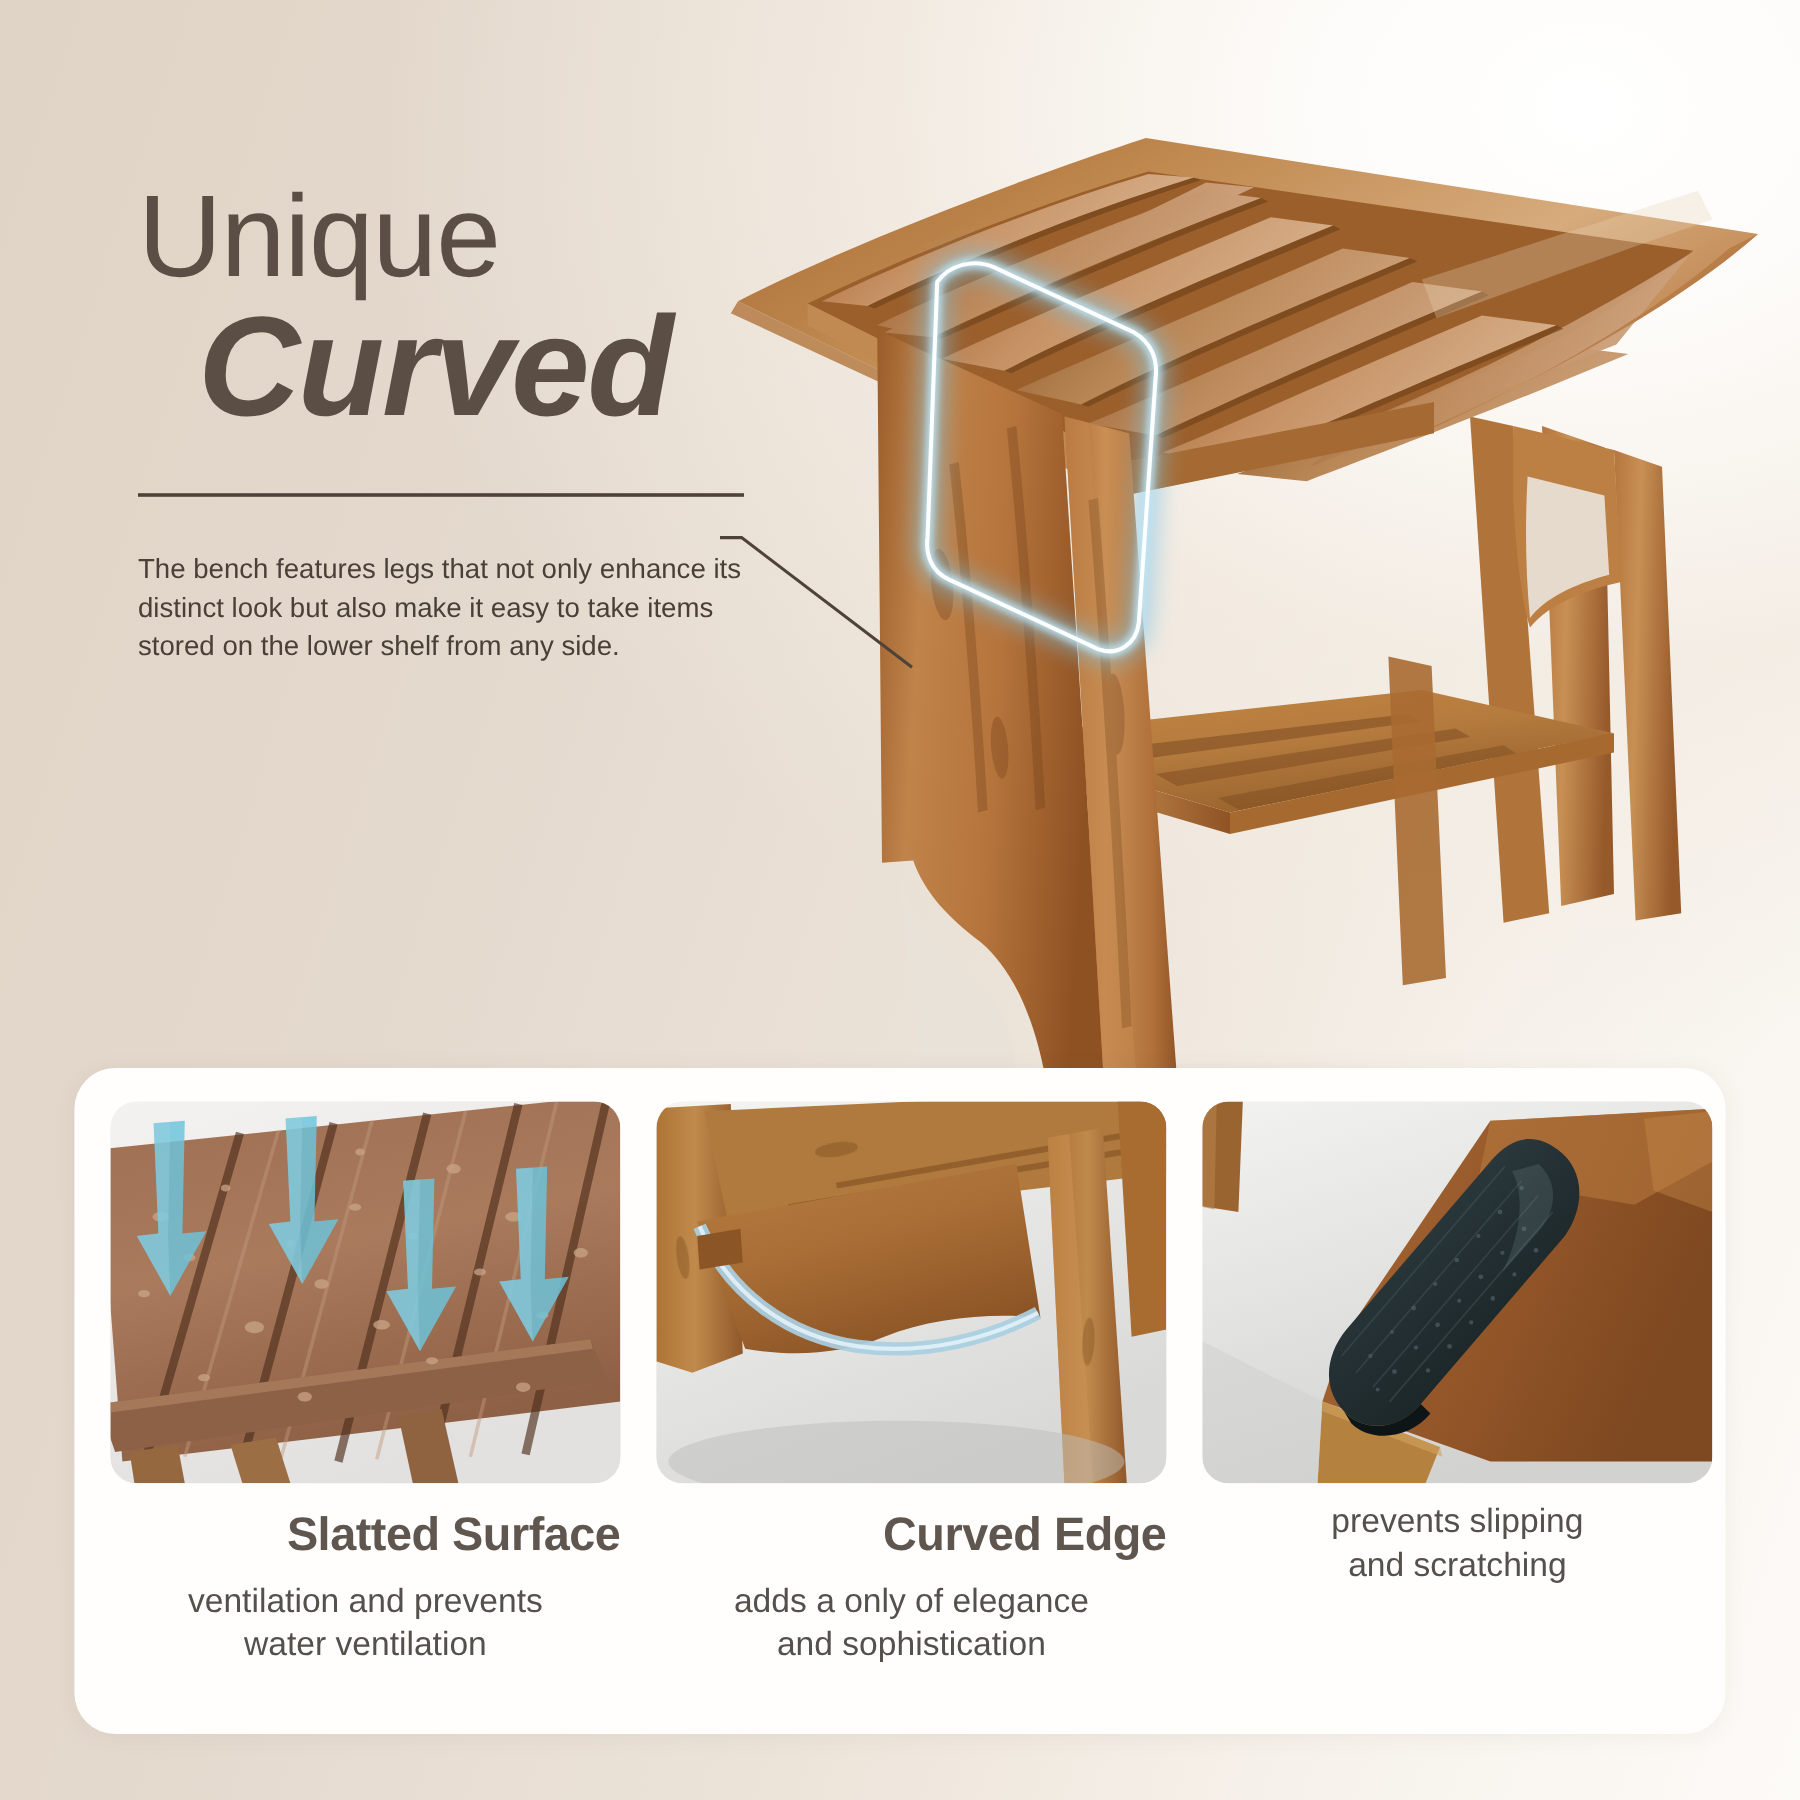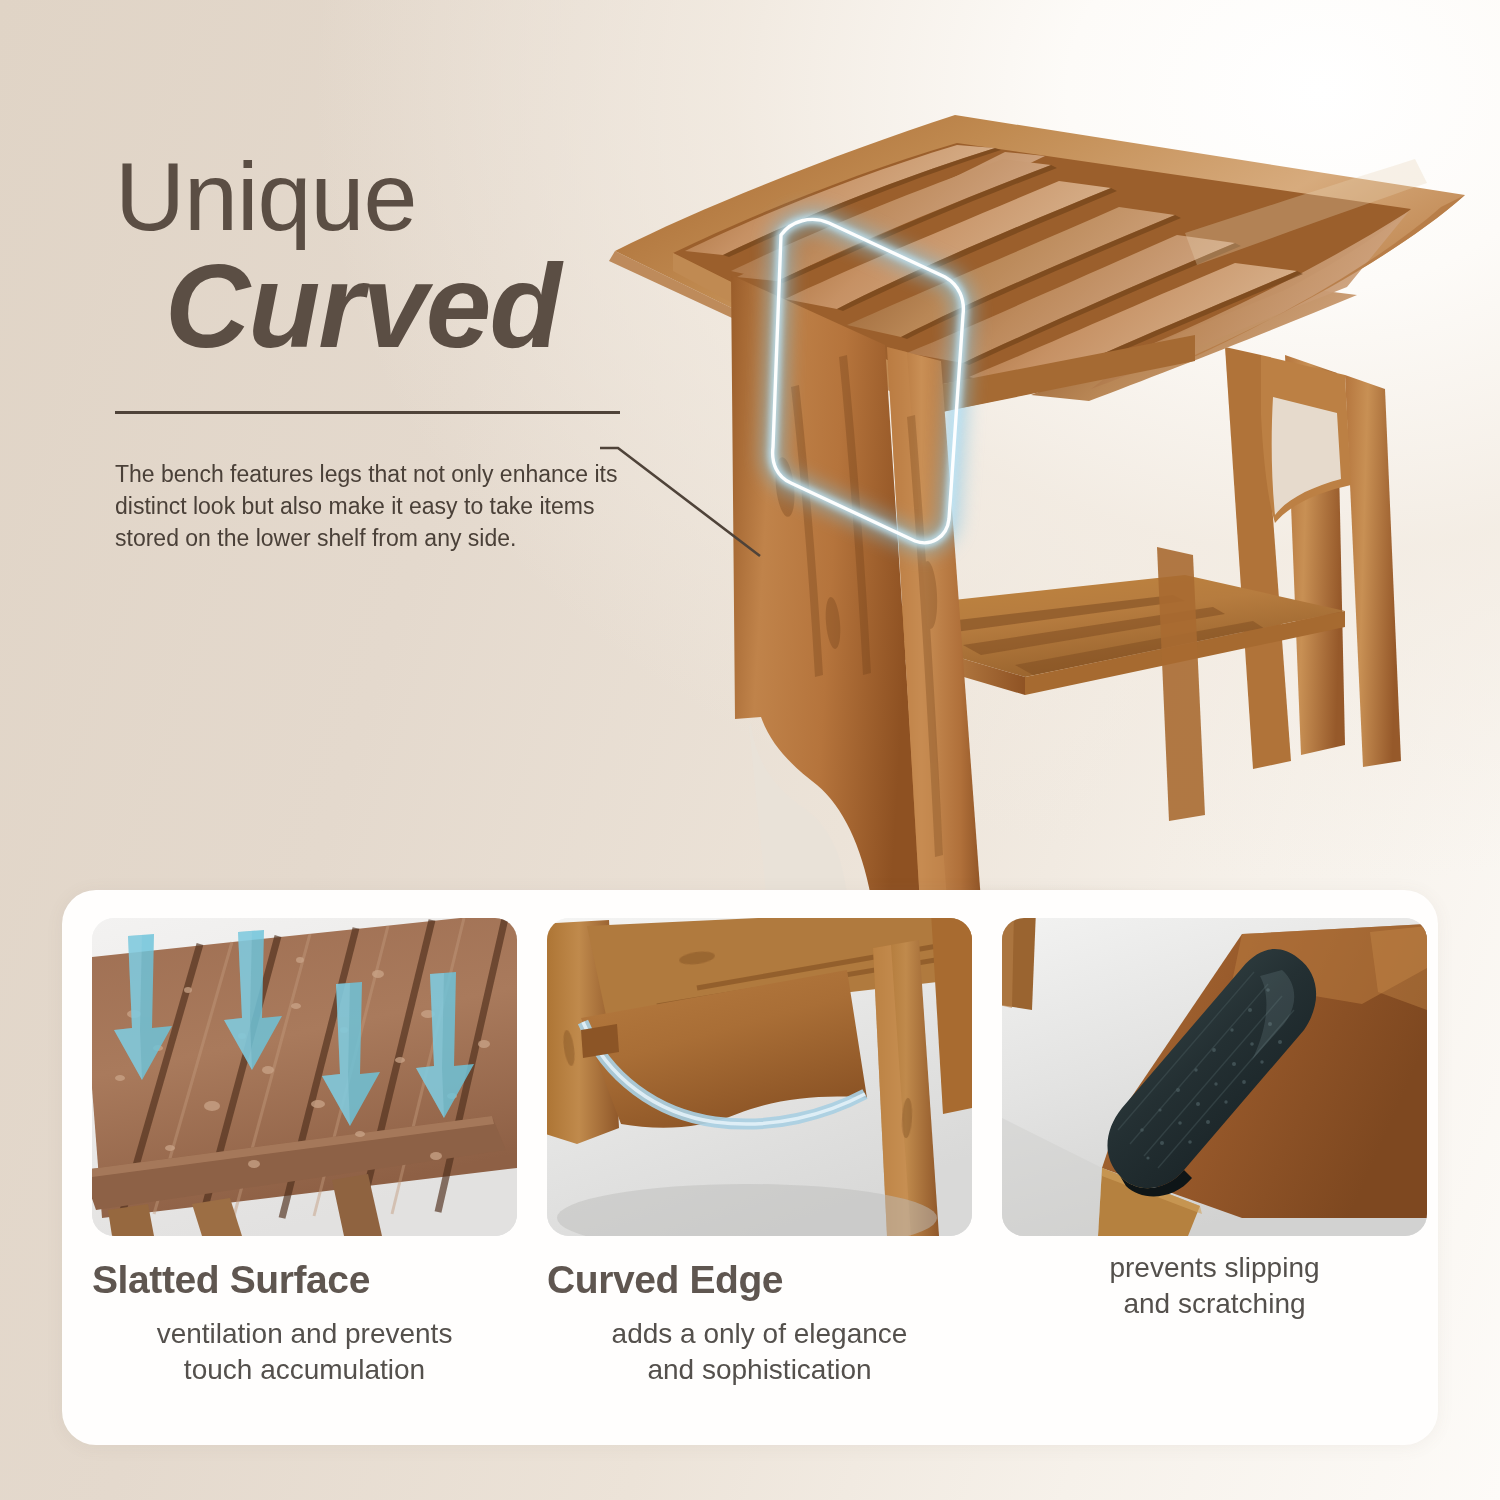--- a/index.html
+++ b/index.html
@@ -50,21 +50,21 @@
     box-shadow:0 2px 18px rgba(120,100,80,0.07);
   }
   #panels { display:flex; gap:30px; padding:28px 30px 0 30px; }
   .panel { width:425px; }
   .photo {
     width:425px; height:318px; border-radius:22px;
     position:relative; overflow:hidden;
     background:linear-gradient(150deg,#f2f2f2 0%,#e6e6e6 48%,#dcdcdc 100%);
   }
   .cap-title {
-    margin-top:22px; text-align:left;
+    margin-top:22px; text-align:right;
     font-size:39px; font-weight:700; color:#5f5650; letter-spacing:-0.4px;
   }
   .cap-sub {
     margin-top:14px; text-align:center;
     font-size:28px; line-height:1.30; color:#54504c; font-weight:400;
   }
   .photo svg { position:absolute; inset:0; width:100%; height:100%; }
 </style>
 </head>
 <body>
@@ -368,21 +368,21 @@
             <path d="M36 18 L50 17 L48 112 L50 162 L22 112 L40 110 Z"></path>
             <path d="M146 14 L160 13 L158 102 L160 152 L132 102 L150 100 Z"></path>
             <path d="M244 66 L258 65 L256 158 L258 208 L230 158 L248 156 Z"></path>
             <path d="M338 56 L352 55 L350 150 L352 200 L324 150 L342 148 Z"></path>
           </g>
         </svg>
       </div>
       <div class="cap-title">Slatted Surface</div>
       <div class="cap-sub">
         <span>ventilation and prevents</span><br>
-        <span>touch accumulation</span>
+        <span>water ventilation</span>
       </div>
     </div>
 
     <div class="panel">
       <div class="photo">
         <svg viewBox="0 0 425 318" preserveAspectRatio="none">
           <defs>
             <linearGradient id="p2bg" x1="0" y1="0" x2="0.5" y2="1">
               <stop offset="0" stop-color="#f4f4f3"></stop>
                 <stop offset="0.55" stop-color="#e5e5e4"></stop>

